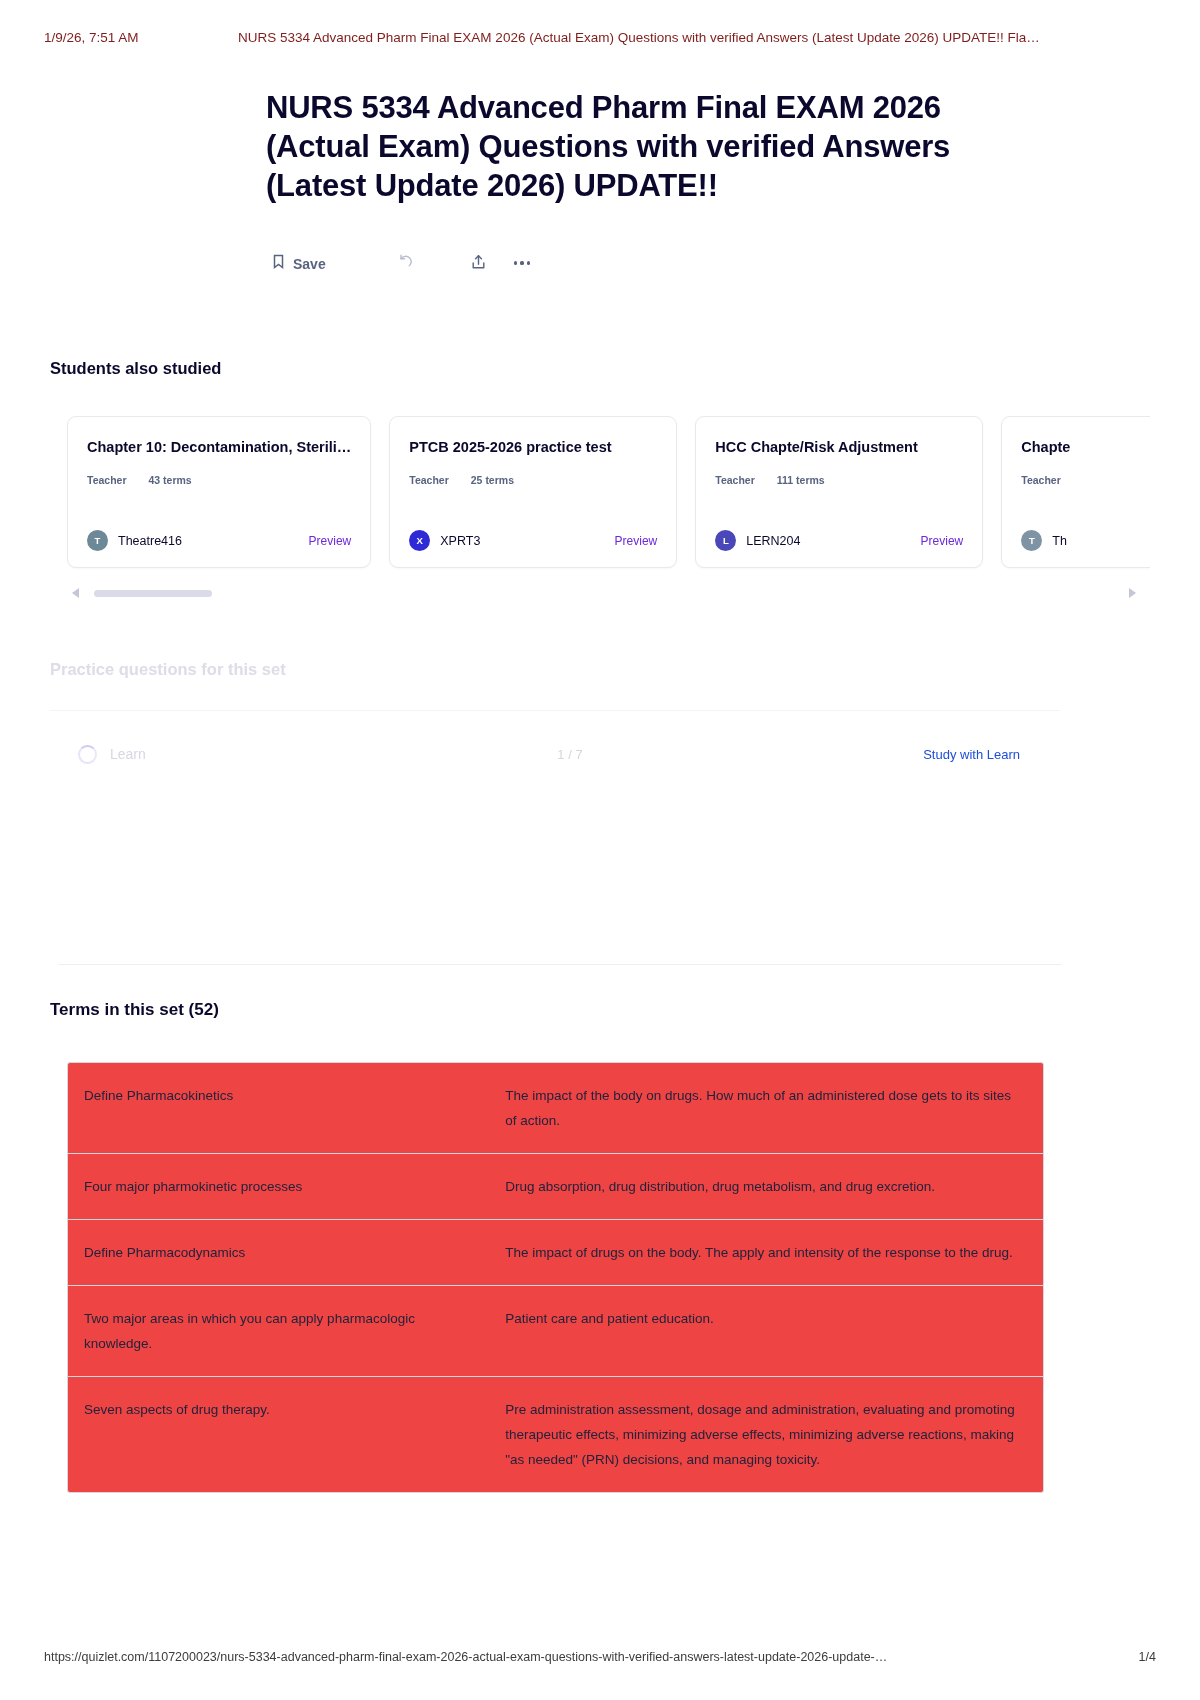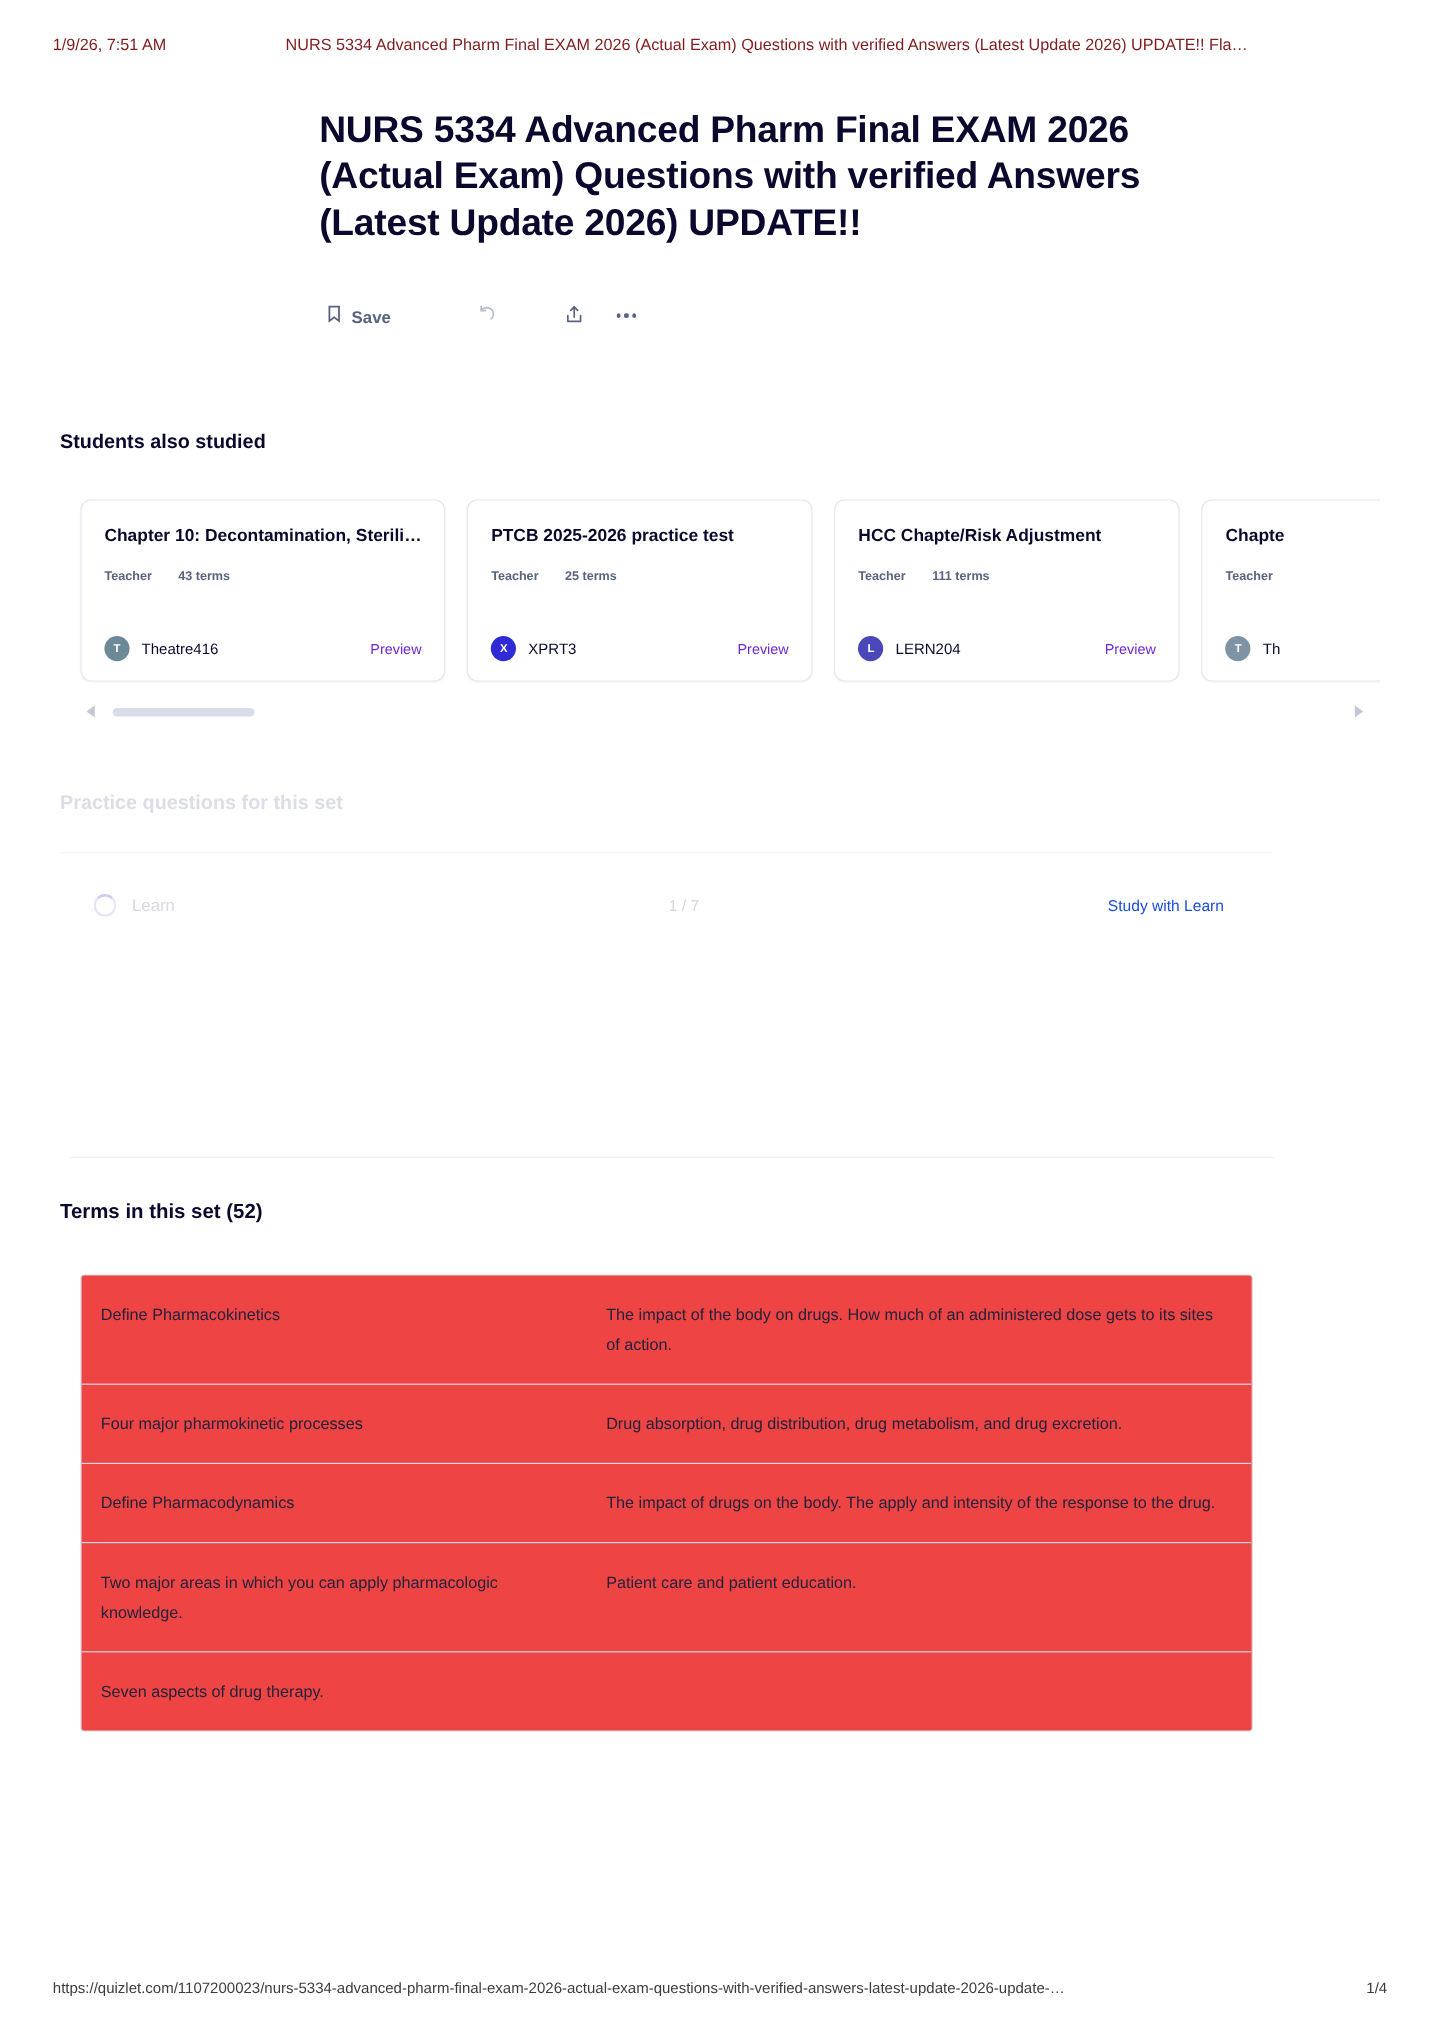--- a/index.html
+++ b/index.html
@@ -455,20 +455,21 @@
     <div class="term-row">
       <div class="term-cell term">Define Pharmacodynamics</div>
       <div class="term-cell def">The impact of drugs on the body. The apply and intensity of the response to the drug.</div>
     </div>
     <div class="term-row">
       <div class="term-cell term">Two major areas in which you can apply pharmacologic knowledge.</div>
       <div class="term-cell def">Patient care and patient education.</div>
     </div>
     <div class="term-row">
       <div class="term-cell term">Seven aspects of drug therapy.</div>
+      <div class="term-cell def">Pre administration assessment, dosage and administration, evaluating and promoting therapeutic effects, minimizing adverse effects, minimizing adverse reactions, making "as needed" (PRN) decisions, and managing toxicity.</div>
     </div>
   </div>
 
   <div class="print-footer">
     <span class="pf-url">https://quizlet.com/1107200023/nurs-5334-advanced-pharm-final-exam-2026-actual-exam-questions-with-verified-answers-latest-update-2026-update-…</span>
     <span class="pf-page">1/4</span>
   </div>
 
 </div>
 

